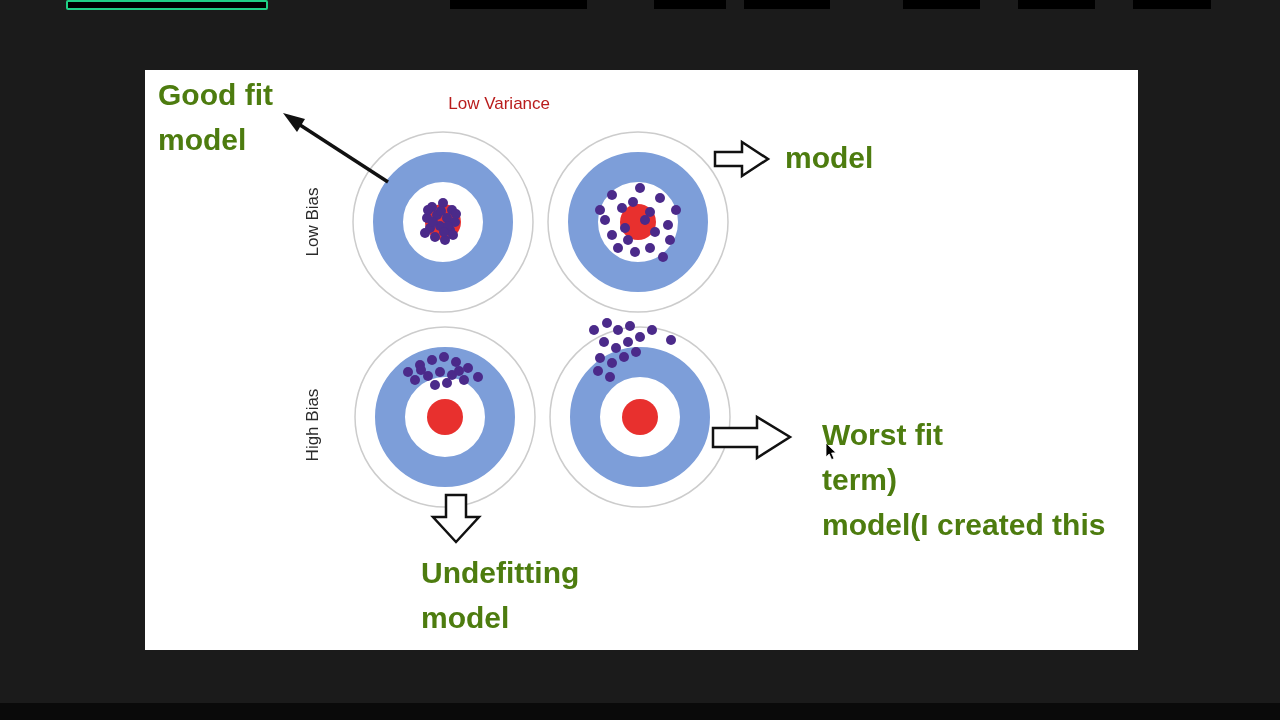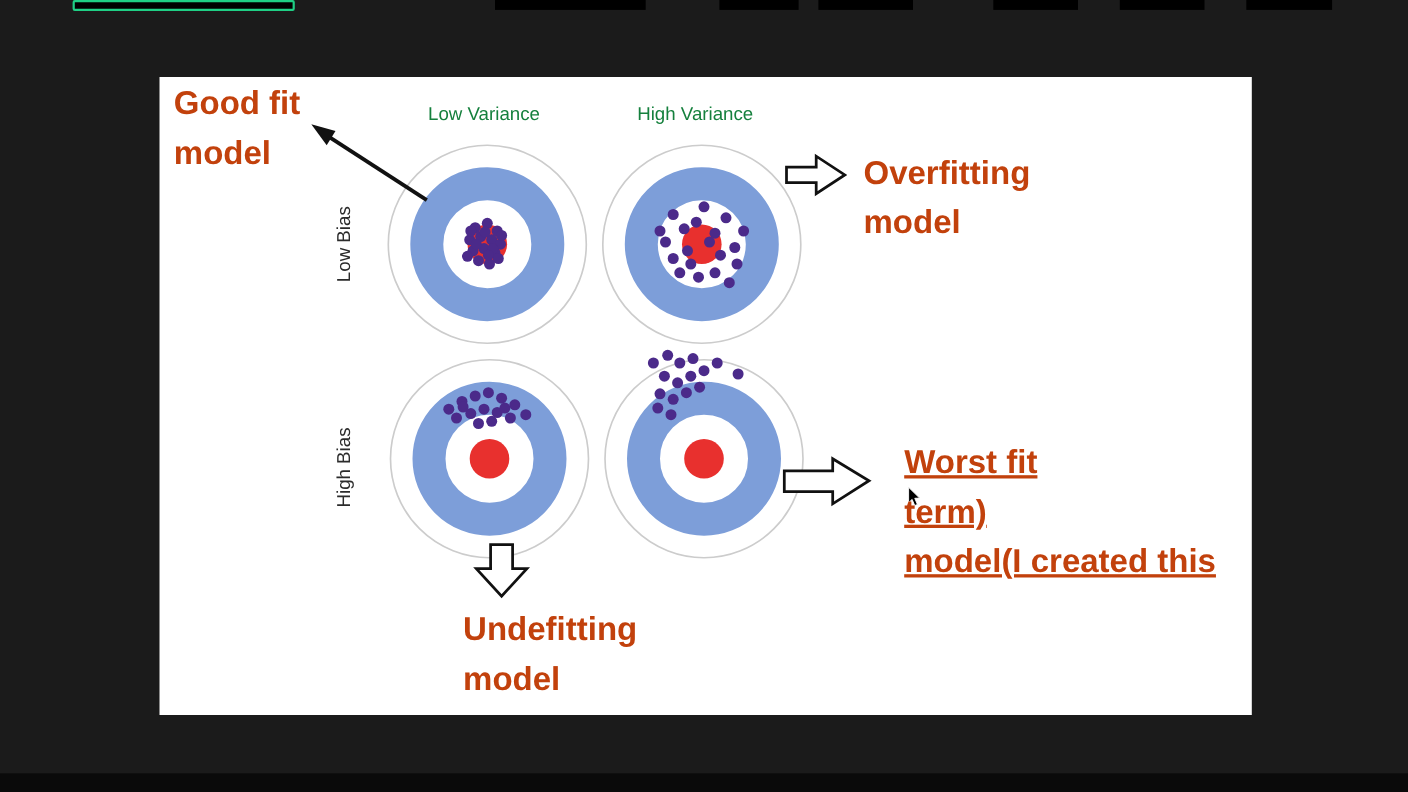--- a/index.html
+++ b/index.html
@@ -9,22 +9,22 @@
     background:var(--bg);
     font-family:"Liberation Sans", sans-serif;
   }
   .tabs{position:absolute;left:0;top:0;width:1280px;height:12px;}
   .tab{position:absolute;top:0;background:#000;height:9px;}
   .tab.active{height:6px;border:2px solid var(--accent);border-radius:2px;}
   .bottombar{position:absolute;left:0;bottom:0;width:1280px;height:17px;background:#0a0a0a;}
   .panel{position:absolute;left:145px;top:70px;width:993px;height:580px;background:#fff;}
   .panel svg{position:absolute;left:0;top:0;z-index:1;}
   .txt{position:absolute;z-index:2;}
-  .ann{font-weight:700;font-size:30px;line-height:45px;color:#c2410c;white-space:nowrap;}
-  .axis-col{font-size:17px;color:#15803d;text-align:center;width:220px;}
+  .ann{font-weight:700;font-size:30px;line-height:45px;color:#4d7c0f;white-space:nowrap;}
+  .axis-col{font-size:17px;color:#b91c1c;text-align:right;width:220px;}
   .axis-row{font-size:17px;color:#2b2b2b;text-align:center;width:120px;transform:rotate(-90deg);}
 </style>
 </head>
 <body>
 
 <div class="tabs">
   <div class="tab active" style="left:66px;width:198px;"></div>
   <div class="tab" style="left:450px;width:137px;"></div>
   <div class="tab" style="left:654px;width:72px;"></div>
   <div class="tab" style="left:744px;width:86px;"></div>
@@ -144,35 +144,33 @@
 
     <path d="M681 373 L681 387 L684.2 384 L686.6 389.6 L689 388.6 L686.6 383 L691 382.8 Z" fill="#000" stroke="#fff" stroke-width="0.8"></path>
   </svg>
 
   <div class="txt ann" style="left:13px;top:2px;">
     <div>Good fit</div>
     <div>model</div>
   </div>
 
   <div class="txt ann" style="left:640px;top:65px;">
-    <div>Overfitting</div>
     <div>model</div>
   </div>
 
-  <div class="txt ann" style="left:677px;top:328px;text-decoration:underline;">
+  <div class="txt ann" style="left:677px;top:342px;">
     <div>Worst fit</div>
     <div>term)</div>
     <div>model(I created this</div>
   </div>
 
   <div class="txt ann" style="left:229px;top:480px;margin-left:47px;">
     <div>Undefitting</div>
     <div>model</div>
   </div>
 
   <div class="txt axis-col" style="left:185px;top:24px;">Low Variance</div>
-  <div class="txt axis-col" style="left:377px;top:24px;">High Variance</div>
   <div class="txt axis-row" style="left:108px;top:142px;">Low Bias</div>
   <div class="txt axis-row" style="left:108px;top:345px;">High Bias</div>
 
 </div>
 
 <div class="bottombar"></div>
 
 </body></html>

